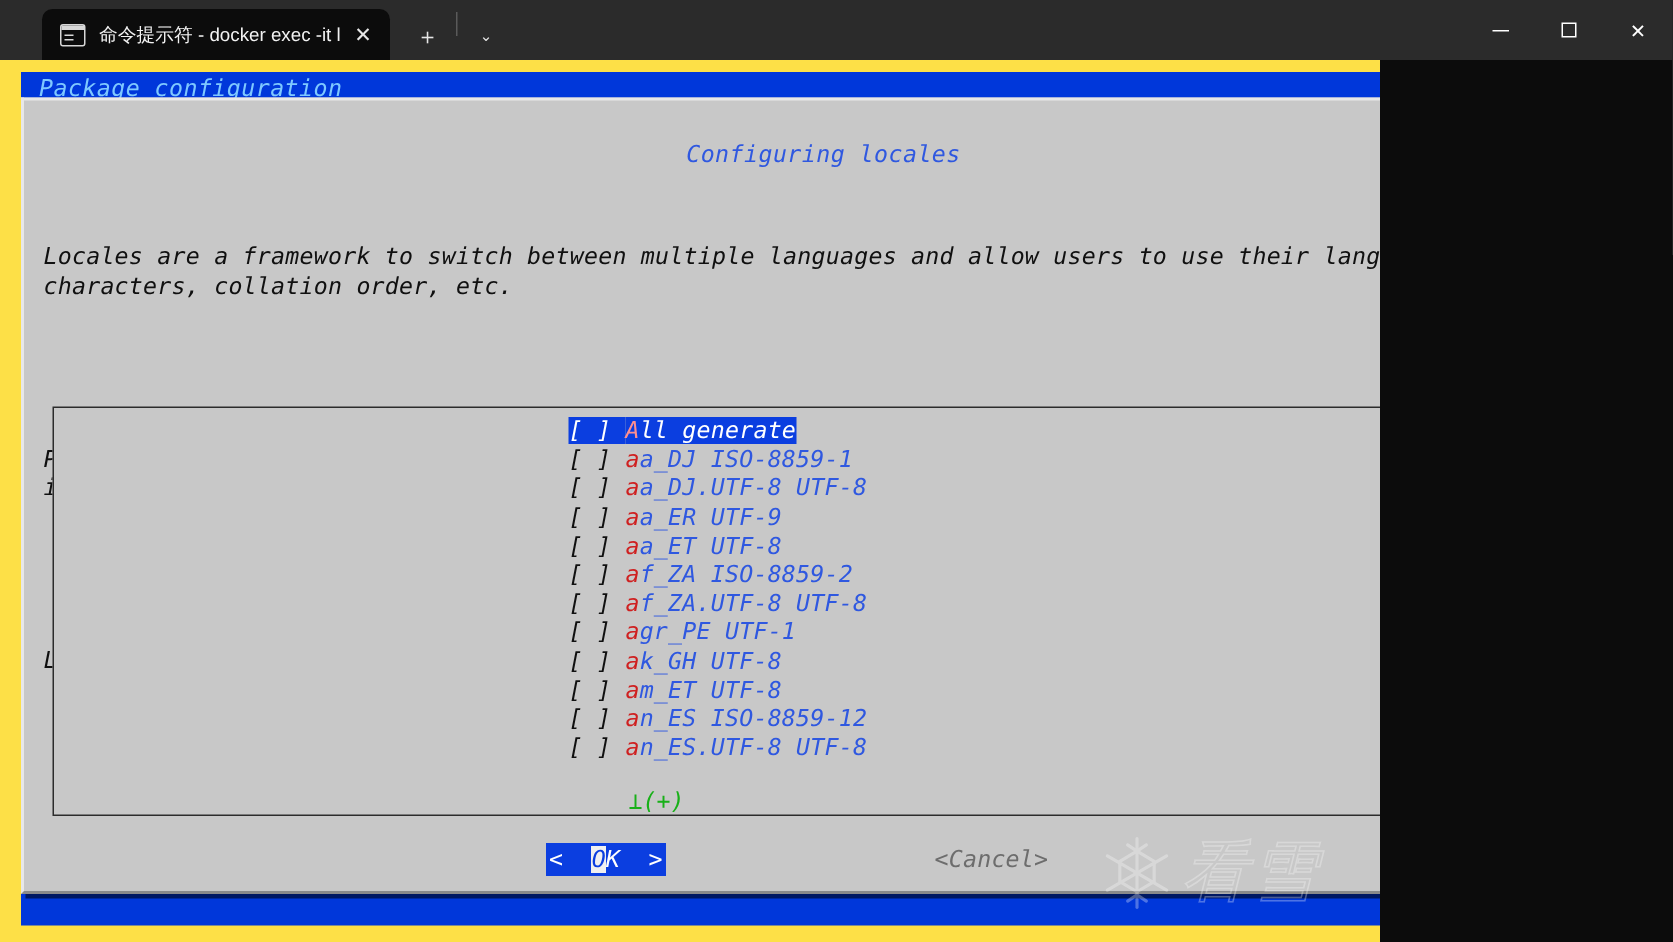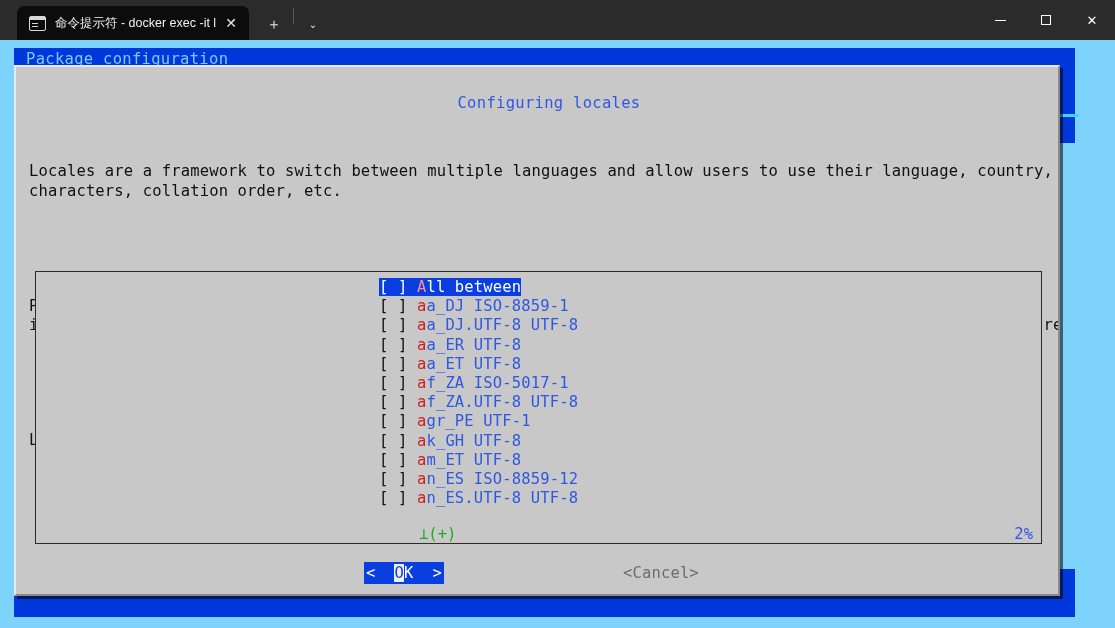--- a/index.html
+++ b/index.html
@@ -24,21 +24,21 @@
   .titlebar {
     position: absolute;
     left: 0; top: 0;
     width: 1115px; height: 40px;
     background: #2b2b2b;
     display: flex;
     align-items: flex-end;
   }
   .tab {
     position: relative;
-    margin-left: 17px;
+    margin-left: 28px;
     height: 34px;
     min-width: 232px;
     background: #0c0c0c;
     border-radius: 7px 7px 0 0;
     display: flex;
     align-items: center;
     padding: 0 6px 0 12px;
     box-sizing: border-box;
   }
   .tab-icon {
@@ -116,23 +116,24 @@
     font-family: "Liberation Sans", sans-serif;
     font-size: 13px;
   }
   .wc .bar { width: 11px; height: 1px; background: #fff; }
   .wc .box { width: 10px; height: 10px; border: 1px solid #fff; box-sizing: border-box; }
 
   
   .term {
     position: absolute;
     left: 0; top: 40px;
-    width: 1115px; height: 588px;
-    background: #7dd3fc;
+    width: 920px; height: 588px;
+    background: #fde047;
     overflow: hidden;
+    font-style: italic;
   }
   .backdrop-blue-right {
     position: absolute;
     left: 1055px; top: 8px;
     width: 20px; height: 95px;
     background: #0037da;
   }
   .backdrop-blue-bottom {
     position: absolute;
     left: 14px; top: 529px;
@@ -358,40 +359,55 @@
 characters, collation order, etc.</p>
         <div class="spacer"></div>
         <p>Please choose which locales to generate. UTF-8 locales should be chosen by default, particularly for new
 installations. Other character sets may be useful for backwards compatibility with older systems and software.</p>
         <div class="spacer"></div>
         <p>Locales to be generated:</p>
       </div>
 
       <div class="listbox">
         <div class="listbox-inner" id="locale-list">
-            <div class="litem sel"><span class="box">[ ] </span><span class="hot">A</span><span class="name">ll between</span></div>
+            <div class="litem sel"><span class="box">[ ] </span><span class="hot">A</span><span class="name">ll generate</span></div>
             <div class="litem"><span class="box">[ ] </span><span class="hot">a</span><span class="name">a_DJ ISO-8859-1</span></div>
             <div class="litem"><span class="box">[ ] </span><span class="hot">a</span><span class="name">a_DJ.UTF-8 UTF-8</span></div>
-            <div class="litem"><span class="box">[ ] </span><span class="hot">a</span><span class="name">a_ER UTF-8</span></div>
+            <div class="litem"><span class="box">[ ] </span><span class="hot">a</span><span class="name">a_ER UTF-9</span></div>
             <div class="litem"><span class="box">[ ] </span><span class="hot">a</span><span class="name">a_ET UTF-8</span></div>
-            <div class="litem"><span class="box">[ ] </span><span class="hot">a</span><span class="name">f_ZA ISO-5017-1</span></div>
+            <div class="litem"><span class="box">[ ] </span><span class="hot">a</span><span class="name">f_ZA ISO-8859-2</span></div>
             <div class="litem"><span class="box">[ ] </span><span class="hot">a</span><span class="name">f_ZA.UTF-8 UTF-8</span></div>
             <div class="litem"><span class="box">[ ] </span><span class="hot">a</span><span class="name">gr_PE UTF-1</span></div>
             <div class="litem"><span class="box">[ ] </span><span class="hot">a</span><span class="name">k_GH UTF-8</span></div>
             <div class="litem"><span class="box">[ ] </span><span class="hot">a</span><span class="name">m_ET UTF-8</span></div>
             <div class="litem"><span class="box">[ ] </span><span class="hot">a</span><span class="name">n_ES ISO-8859-12</span></div>
             <div class="litem"><span class="box">[ ] </span><span class="hot">a</span><span class="name">n_ES.UTF-8 UTF-8</span></div>
           </div>
 
         <div class="scroll-ind">⊥(+)</div>
         <div class="scroll-pct">2%</div>
       </div>
 
       <div class="btnrow">
         <div class="btn btn-ok"><span>&lt;  </span><span class="cursor">O</span><span>K  &gt;</span></div>
         <div class="btn btn-cancel">&lt;Cancel&gt;</div>
       </div>
 
     </div>
 
+    <div class="watermark">
+      <svg class="wm-flake" viewBox="0 0 100 100">
+        <g stroke="#ffffff" stroke-width="4" fill="none" stroke-linecap="round">
+          <line x1="50" y1="6" x2="50" y2="94"></line>
+          <line x1="12" y1="28" x2="88" y2="72"></line>
+          <line x1="12" y1="72" x2="88" y2="28"></line>
+          <polygon points="50,22 72,35 72,61 50,74 28,61 28,35" stroke-width="4"></polygon>
+          <line x1="38" y1="14" x2="50" y2="22"></line>
+          <line x1="62" y1="14" x2="50" y2="22"></line>
+          <line x1="38" y1="86" x2="50" y2="78"></line>
+          <line x1="62" y1="86" x2="50" y2="78"></line>
+        </g>
+      </svg>
+      <div class="wm-text">看雪</div>
+    </div>
 
   </div>
 </div>
 
 </body></html>

